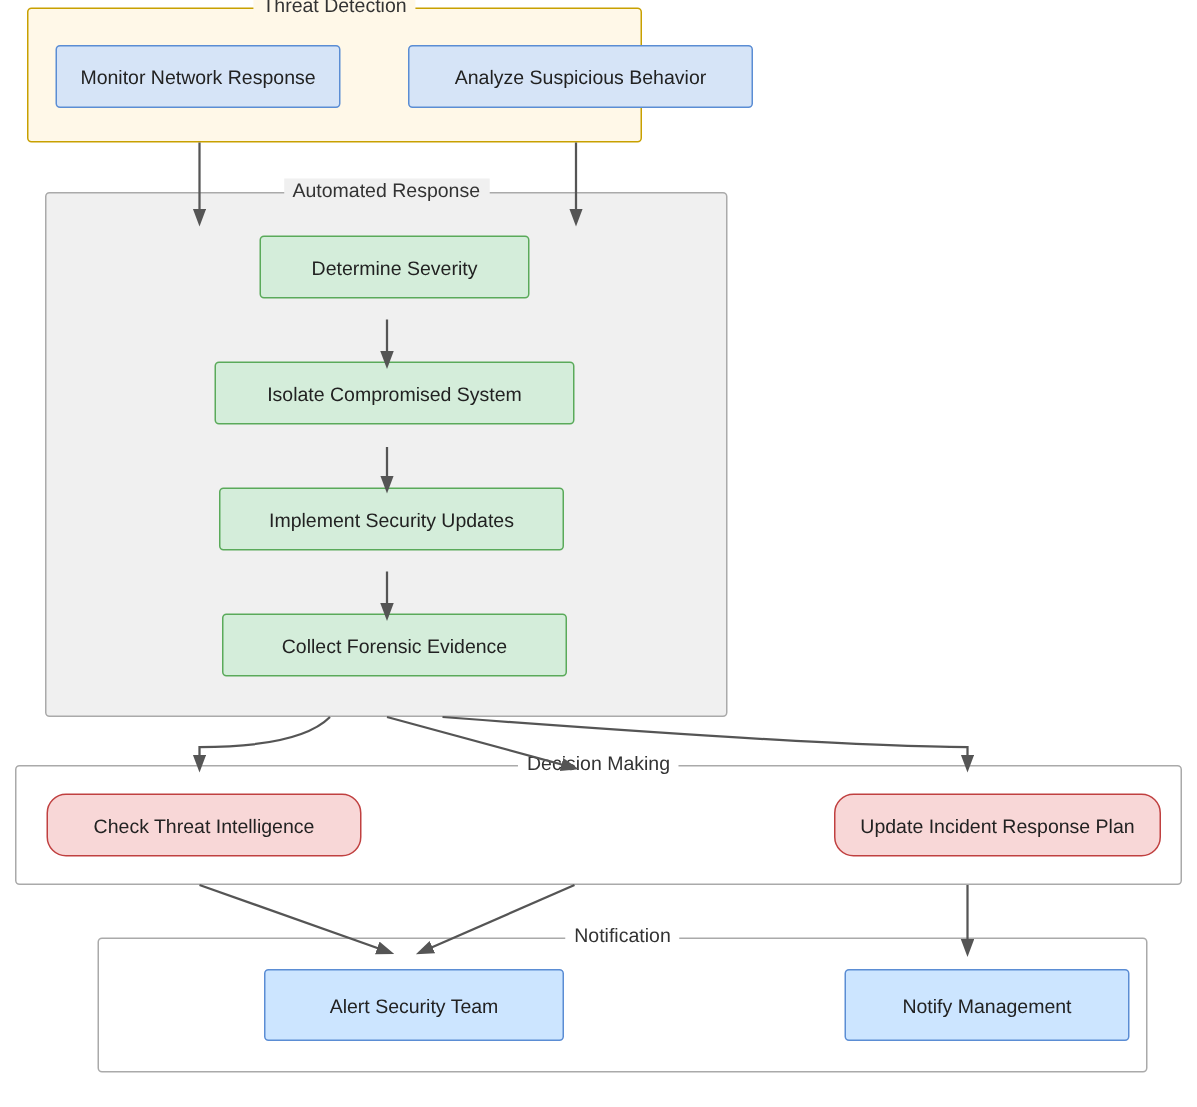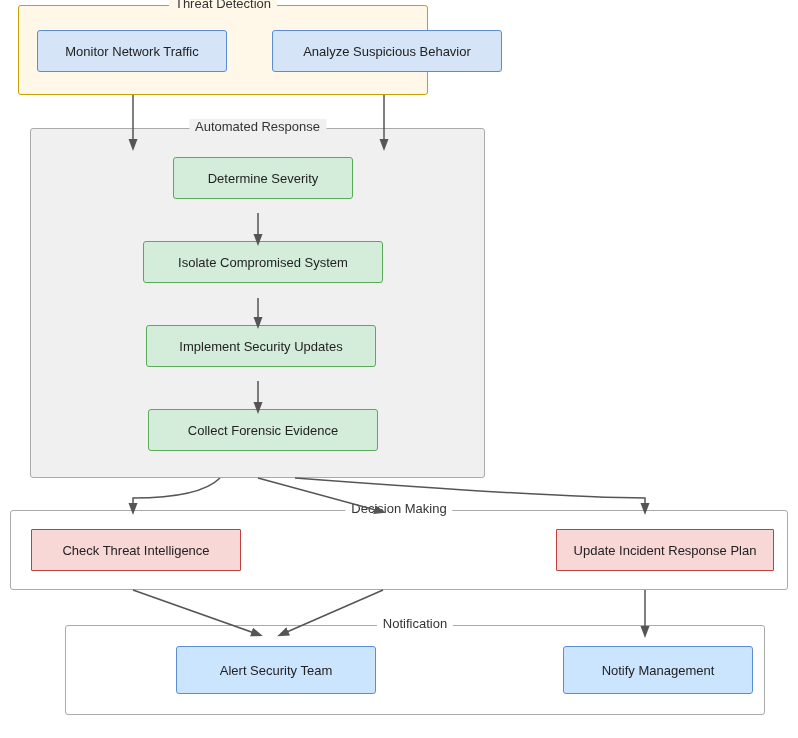--- a/index.html
+++ b/index.html
@@ -79,21 +79,21 @@
       text-align: center;
       padding: 6px 10px;
       font-size: 13px;
       color: #222;
     }
 
     .node-red {
       position: absolute;
       border: 1.5px solid #c04040;
       background: #f8d7d7;
-      border-radius: 1px;
+      border-radius: 13px;
       display: flex;
       align-items: center;
       justify-content: center;
       text-align: center;
       padding: 6px 10px;
       font-size: 13px;
       color: #222;
     }
 
     .node-lightblue {
@@ -188,21 +188,21 @@
     <line x1="383" y1="590" x2="280" y2="635" stroke="#555" stroke-width="1.5" marker-end="url(#arrow)"></line>
 
     <line x1="645" y1="590" x2="645" y2="635" stroke="#555" stroke-width="1.5" marker-end="url(#arrow)"></line>
 
   </svg>
 
   <div class="group-threat">
     <span class="group-label">Threat Detection</span>
 
     <div class="node-blue" style="left: 18px; top: 24px; width: 190px; height: 42px;">
-      <span>Monitor Network Traffic</span>
+      <span>Monitor Network Response</span>
     </div>
 
     <div class="node-blue" style="left: 253px; top: 24px; width: 230px; height: 42px;">
       <span>Analyze Suspicious Behavior</span>
     </div>
   </div>
 
   <div class="group-auto">
     <span class="group-label">Automated Response</span>
 

